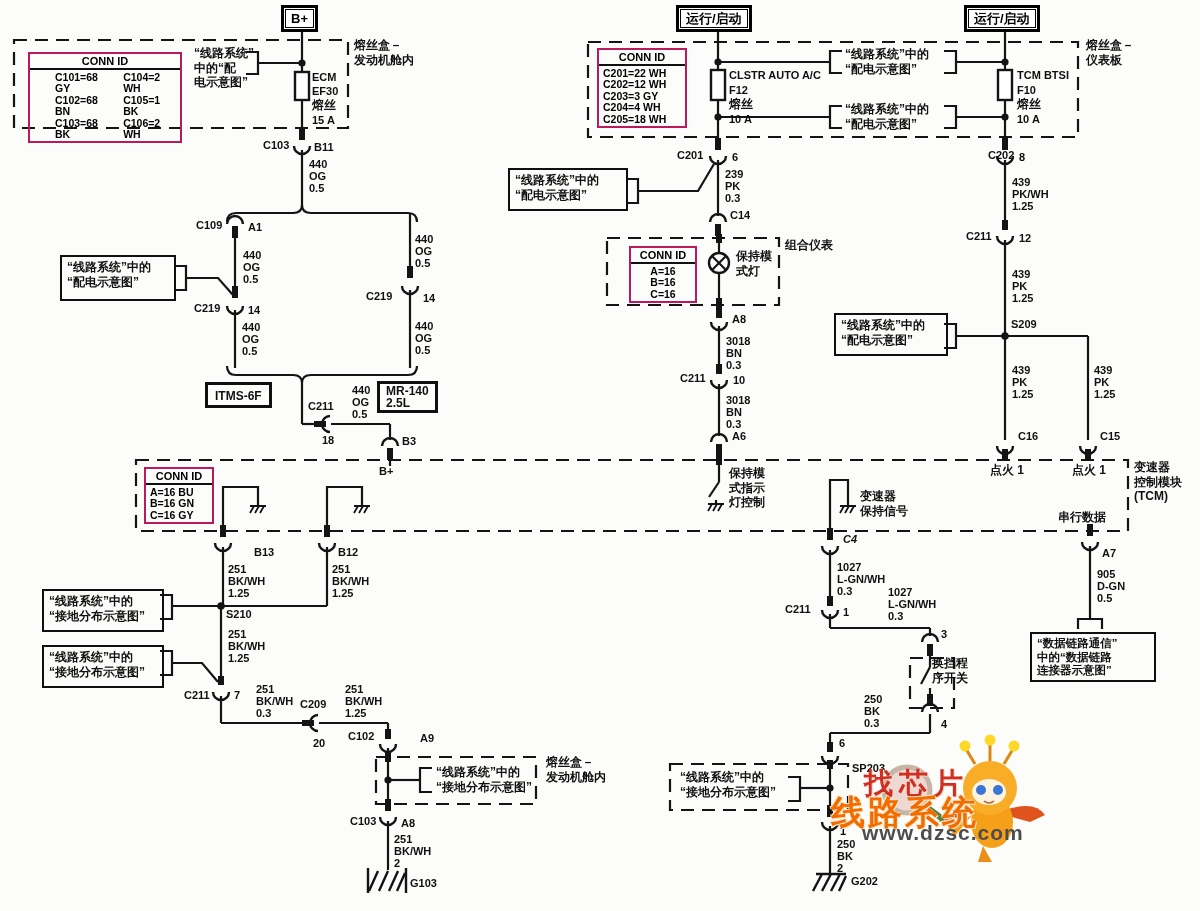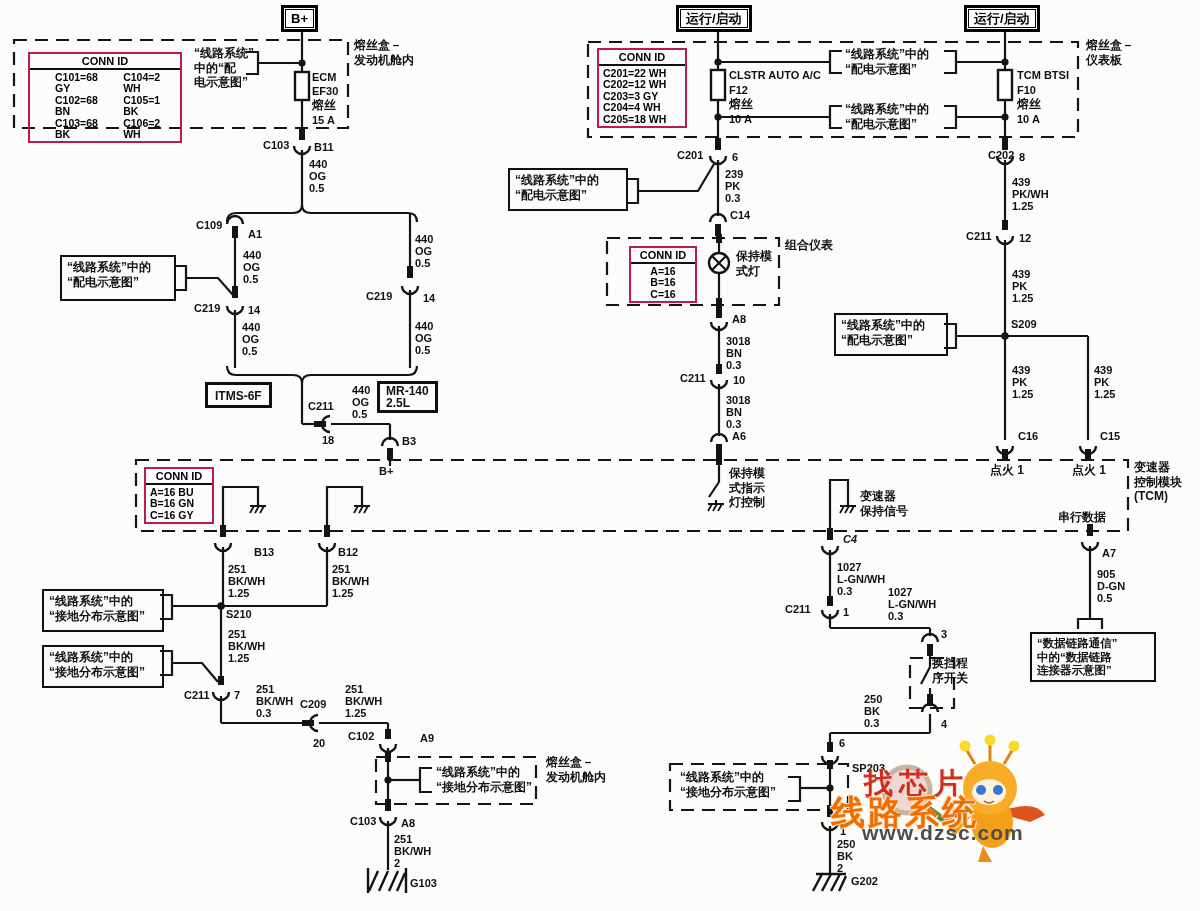--- a/index.html
+++ b/index.html
@@ -301,21 +301,21 @@
   </div>
   <div class="L" style="left:263px;top:139px;">C103</div>
   <div class="L" style="left:314px;top:141px;">B11</div>
   <div class="L" style="left:309px;top:158px;">
     <div>440</div>
       <div>OG</div>
       <div>0.5</div>
   </div>
 
   <div class="L" style="left:196px;top:219px;">C109</div>
-  <div class="L" style="left:248px;top:228px;">A1</div>
+  <div class="L" style="left:248px;top:221px;">A1</div>
   <div class="L" style="left:243px;top:249px;">
     <div>440</div>
       <div>OG</div>
       <div>0.5</div>
   </div>
   <div class="notebox" style="left:60px;top:255px;width:102px;height:36px;">
     <div class="L C" style="position:static;">
       <div>“线路系统”中的</div>
         <div>“配电示意图”</div>
     </div>

